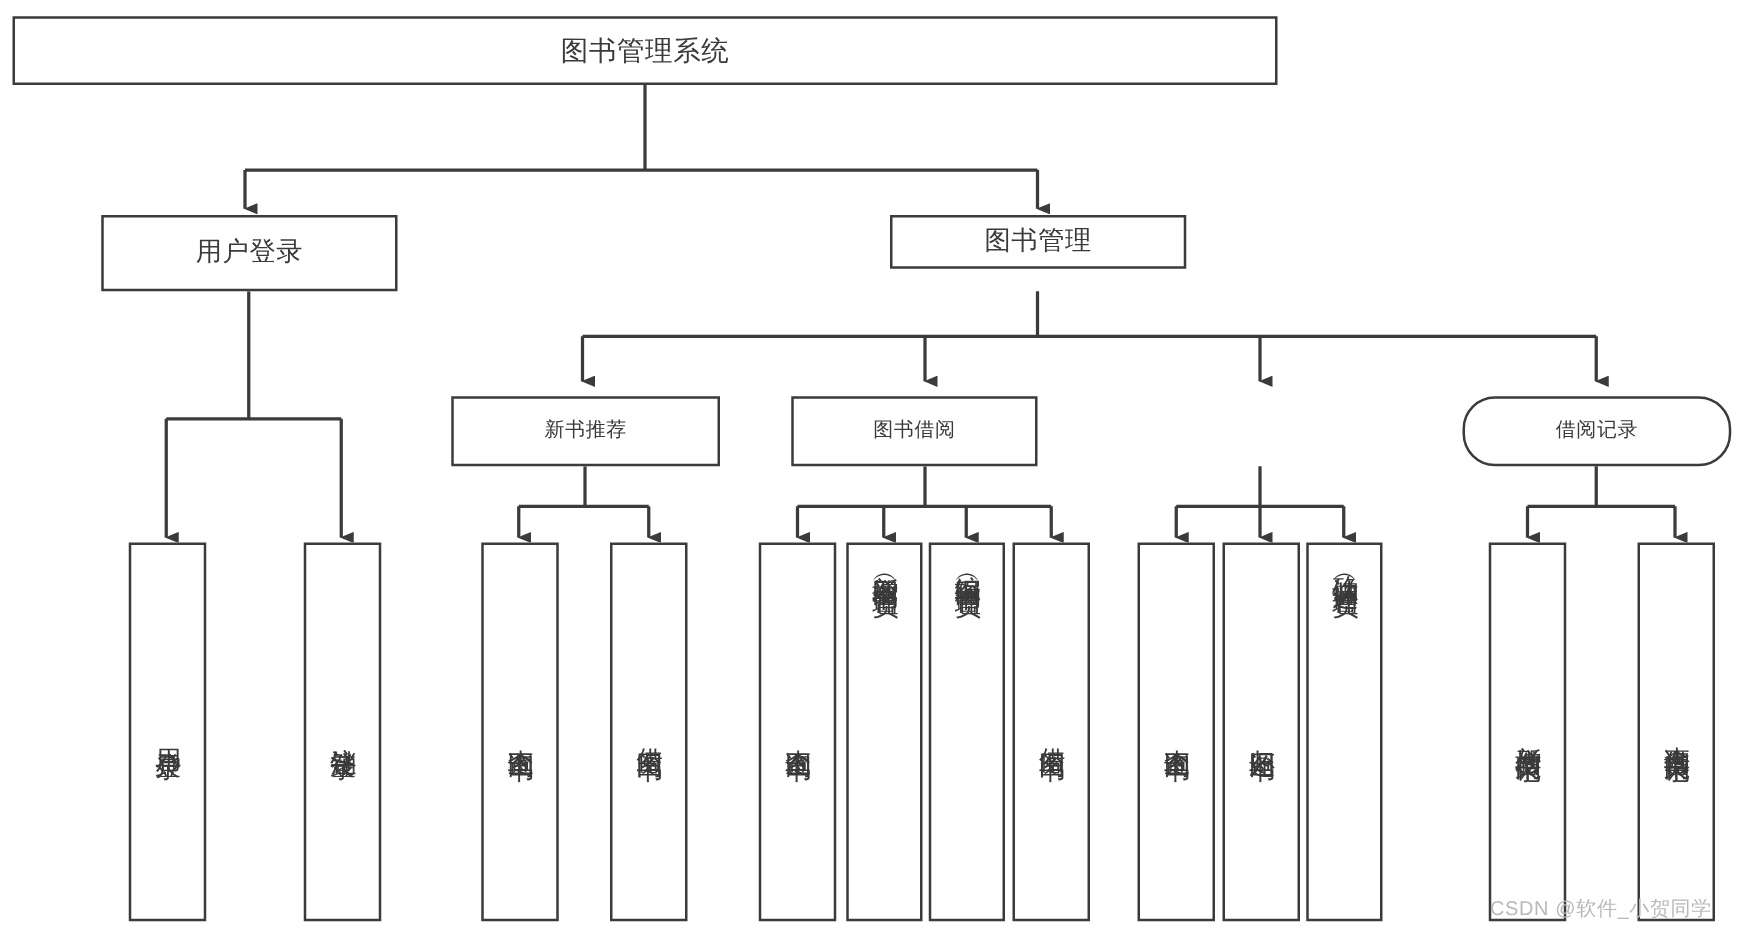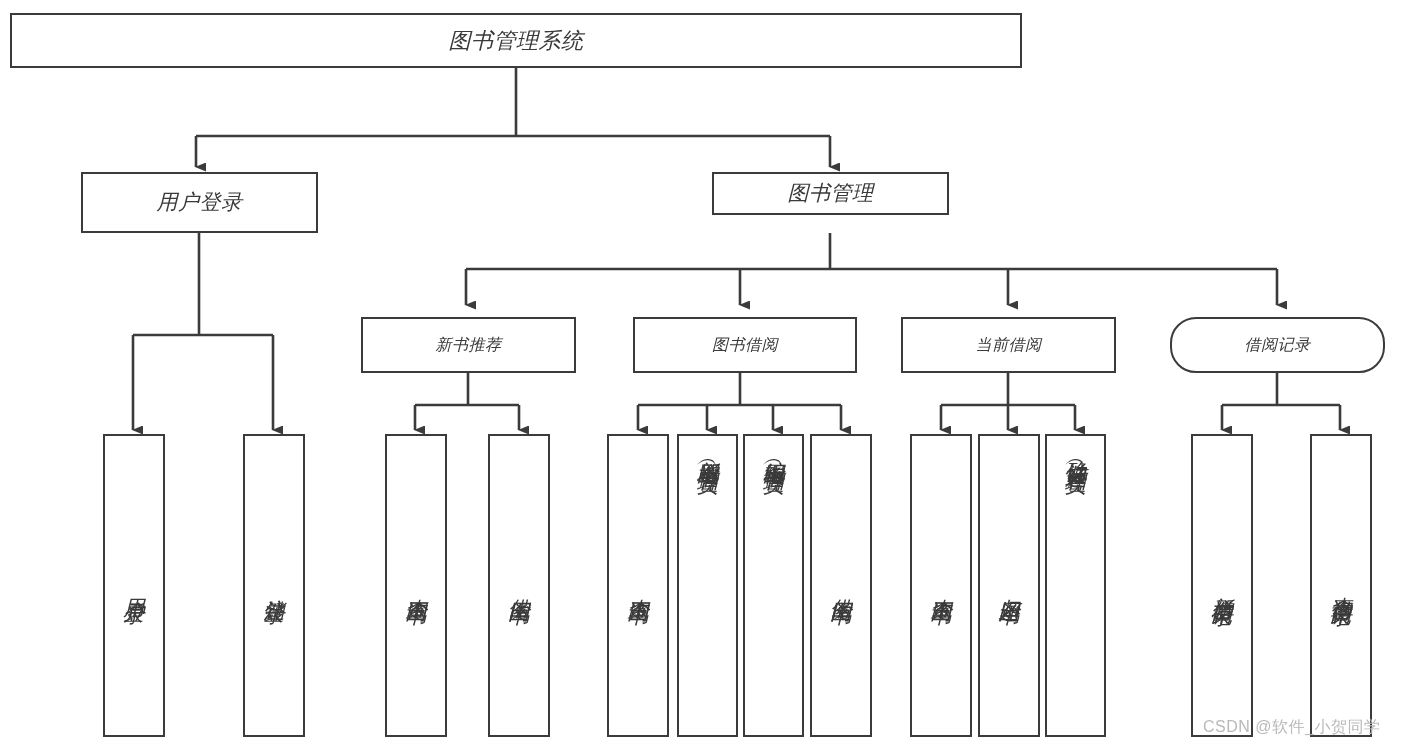--- a/index.html
+++ b/index.html
@@ -34,21 +34,20 @@
     align-items: center;
     justify-content: center;
     color: #3a3a3a;
   }
   .node .lbl {
     font-size: 21px;
     line-height: 1.18;
     letter-spacing: 0.5px;
     white-space: nowrap;
     color: #3a3a3a;
-    font-style: italic;
   }
   .node.vert {
     align-items: flex-start;
     padding-top: 8px;
   }
   .node.vert .lbl {
     writing-mode: vertical-rl;
     text-orientation: upright;
     font-size: 21px;
     line-height: 1.22;
@@ -64,21 +63,20 @@
   .node.lvl1 .lbl { font-size: 21px; }
   .node.lvl2 .lbl { font-size: 16px; }
 
   .watermark {
     position: absolute;
     color: #b9b9b9;
     font-size: 16px;
     letter-spacing: 0.5px;
     white-space: nowrap;
     user-select: none;
-    padding-left: 11px;
   }
 </style>
 </head>
 <body>
 
 <div id="canvas">
 
   <svg id="edges" viewBox="0 0 1405 747" xmlns="http://www.w3.org/2000/svg">
     <defs>
       <marker id="arrow" markerWidth="9" markerHeight="11" refX="4.5" refY="10" orient="auto" markerUnits="userSpaceOnUse">
@@ -136,25 +134,22 @@
   <div class="node lvl1" style="left:81px; top:172px; width:237px; height:61px;">
     <span class="lbl">用户登录</span>
   </div>
   <div class="node lvl1" style="left:712px; top:172px; width:237px; height:43px;">
     <span class="lbl">图书管理</span>
   </div>
 
   <div class="node lvl2" style="left:361px; top:317px; width:215px; height:56px;">
     <span class="lbl">新书推荐</span>
   </div>
-  <div class="node lvl2" style="left:633px; top:317px; width:224px; height:56px;justify-content:center;">
+  <div class="node lvl2" style="left:633px; top:317px; width:197px; height:56px;justify-content:center;">
     <span class="lbl">图书借阅</span>
-  </div>
-  <div class="node lvl2" style="left:901px; top:317px; width:215px; height:56px;">
-    <span class="lbl">当前借阅</span>
   </div>
   <div class="node lvl2" style="left:1170px; top:317px; width:215px; height:56px;border-radius:26px;">
     <span class="lbl">借阅记录</span>
   </div>
 
   <div class="node vert mid" style="left:103px; top:434px; width:62px; height:303px;">
     <span class="lbl">用户登录</span>
   </div>
   <div class="node vert mid" style="left:243px; top:434px; width:62px; height:303px;">
     <span class="lbl">注销登录</span>

